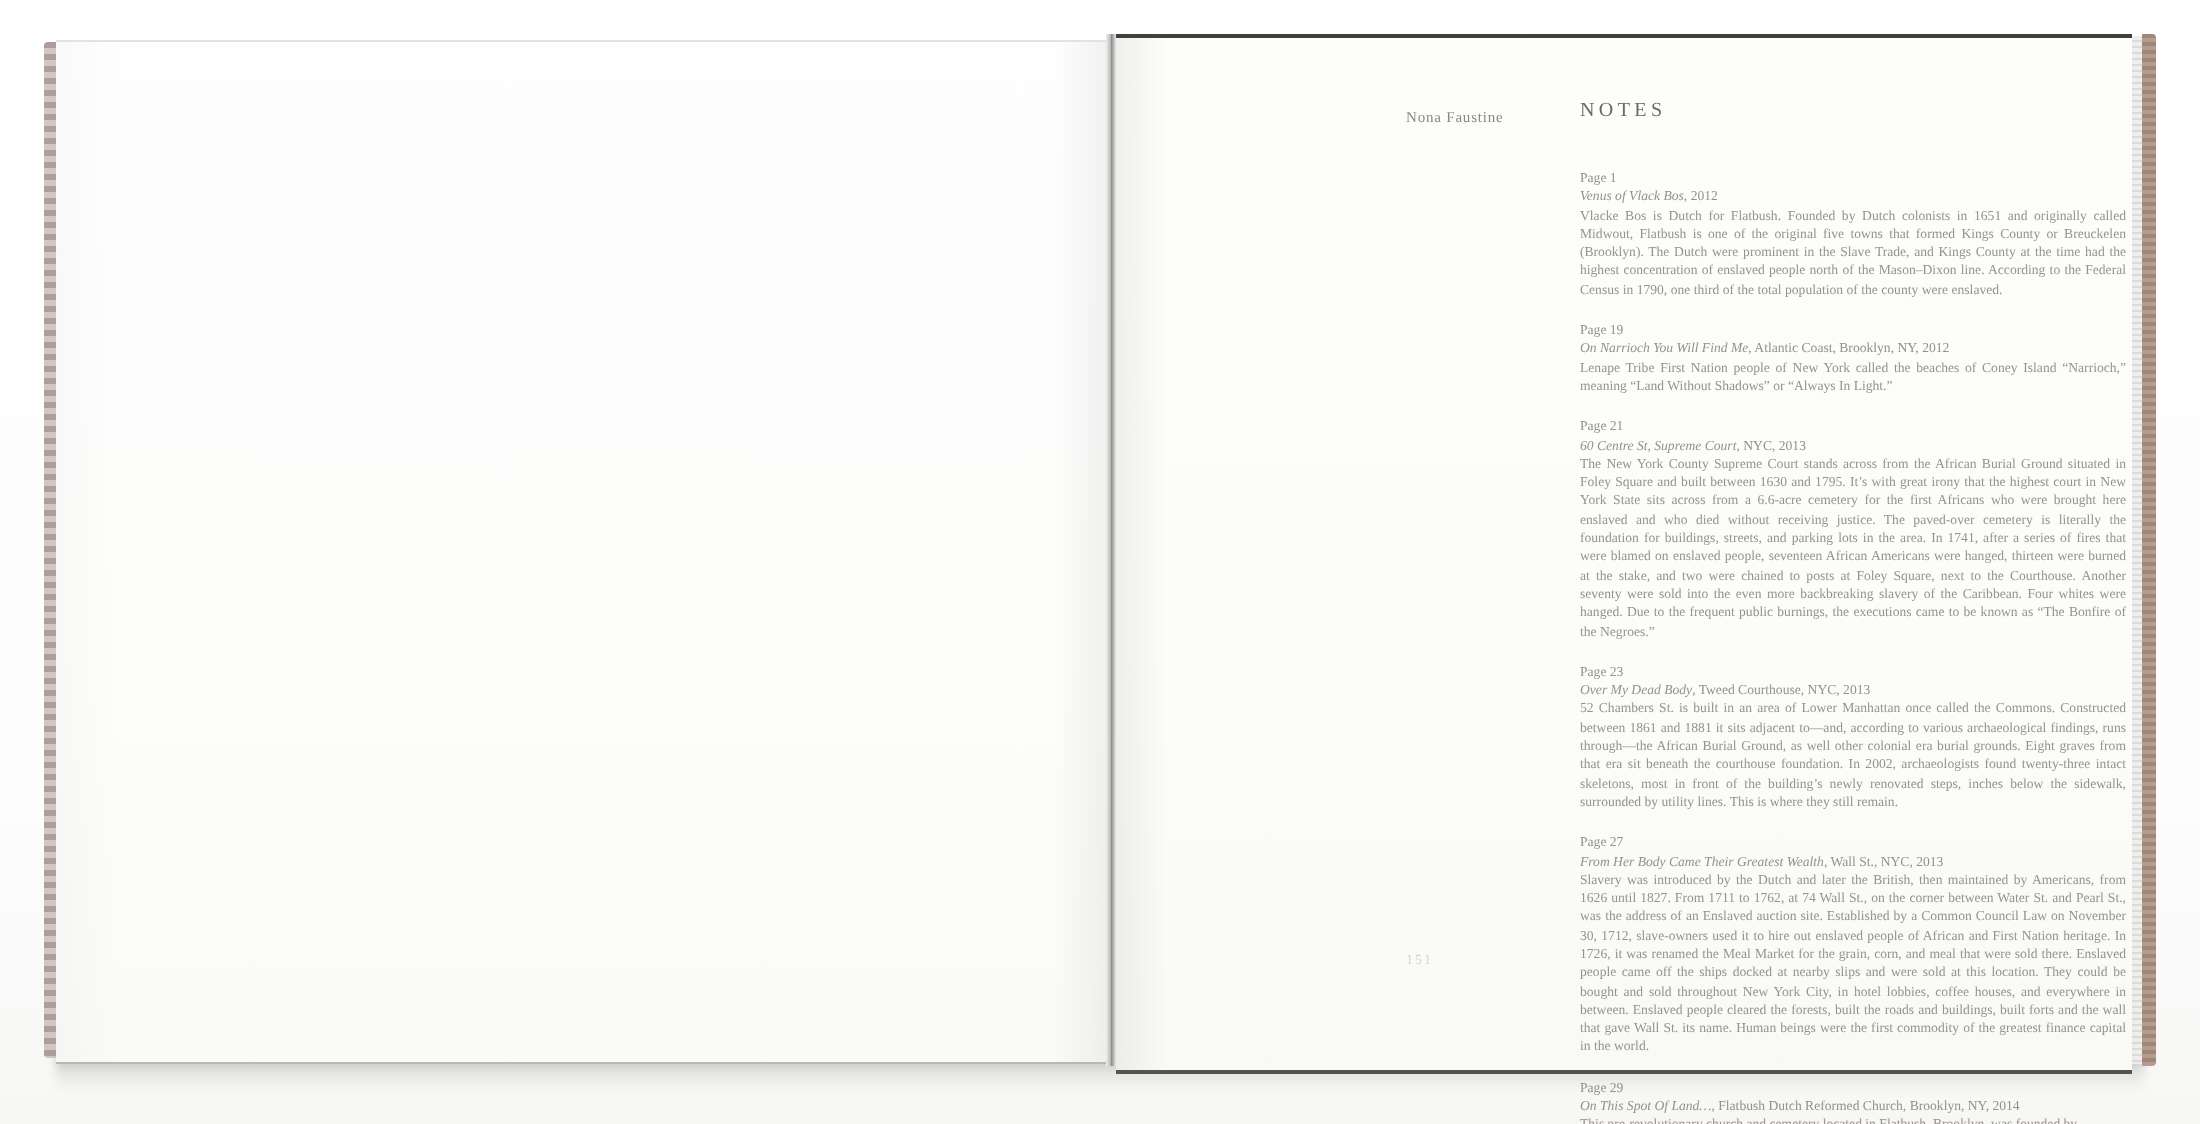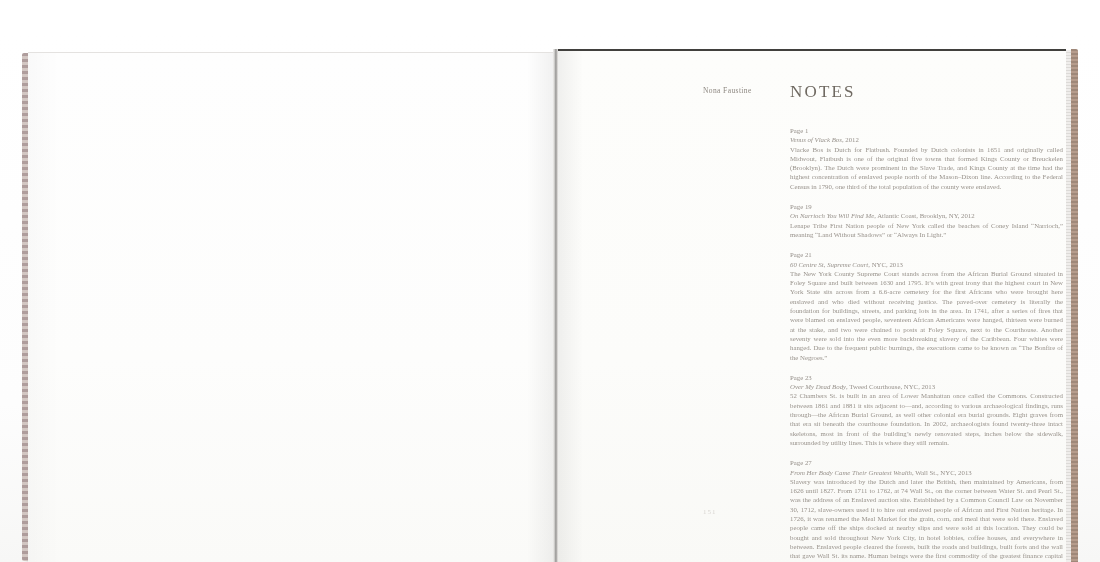--- a/index.html
+++ b/index.html
@@ -1,21 +1,21 @@
 <!DOCTYPE html>
 <html><head>
 <meta charset="utf-8">
 <style>
   html, body { margin: 0; padding: 0; background: #ffffff; }
   body {
     width: 1100px; height: 562px; overflow: hidden; position: relative;
     font-family: "Liberation Serif", "DejaVu Serif", serif;
     -webkit-text-size-adjust: none;
   }
-  .scene { position: absolute; inset: 0; background: linear-gradient(180deg, #ffffff 0%, #fdfdfd 70%, #f7f7f6 100%); margin-top: 32px; }
+  .scene { position: absolute; inset: 0; background: linear-gradient(180deg, #ffffff 0%, #fdfdfd 70%, #f7f7f6 100%); }
 
   .book { position: absolute; left: 22px; top: 17px; width: 1056px; height: 516px; }
 
   
   .floor-shadow {
     position: absolute; left: 28px; top: 528px; width: 1044px; height: 18px;
     background: linear-gradient(180deg, rgba(90,88,85,0.40) 0%, rgba(120,118,115,0.16) 40%, rgba(150,150,148,0.0) 100%);
     filter: blur(2.5px);
   }
 
@@ -75,21 +75,21 @@
   }
   .folio {
     position: absolute; left: 145px; top: 457px;
     font-size: 7px; color: #d8d5d1; letter-spacing: 1px;
   }
   .notes-col {
     position: absolute; left: 232px; top: 31px; width: 273px;
   }
   .notes-heading {
     margin: 0 0 24px 0;
-    font-size: 17px; font-weight: normal;
+    font-size: 10px; font-weight: normal;
     letter-spacing: 2.2px; color: #6f6961;
   }
   .entry { margin: 0 0 11px 0; color: #96908a; }
   .entry-page { font-size: 6.8px; line-height: 9.3px; }
   .entry-title { font-size: 6.8px; line-height: 9.3px; }
   .entry-title .it { font-style: italic; }
   .entry-body {
     font-size: 6.8px; line-height: 9.3px;
     text-align: justify; color: #98928b;
   }

